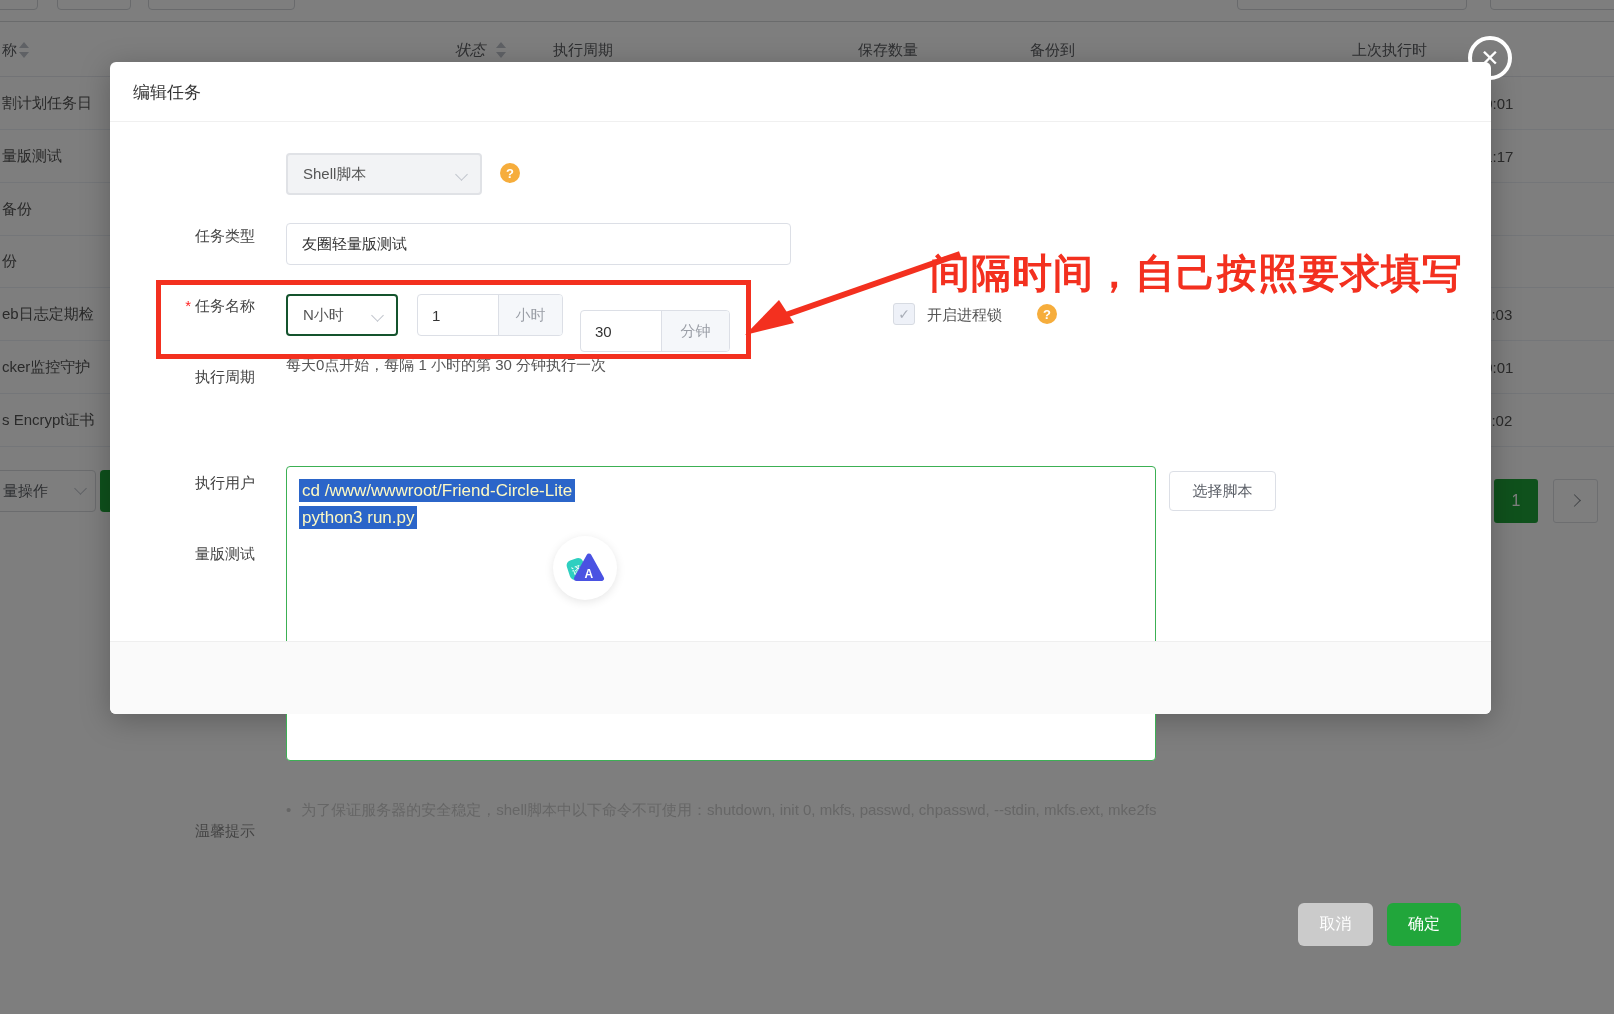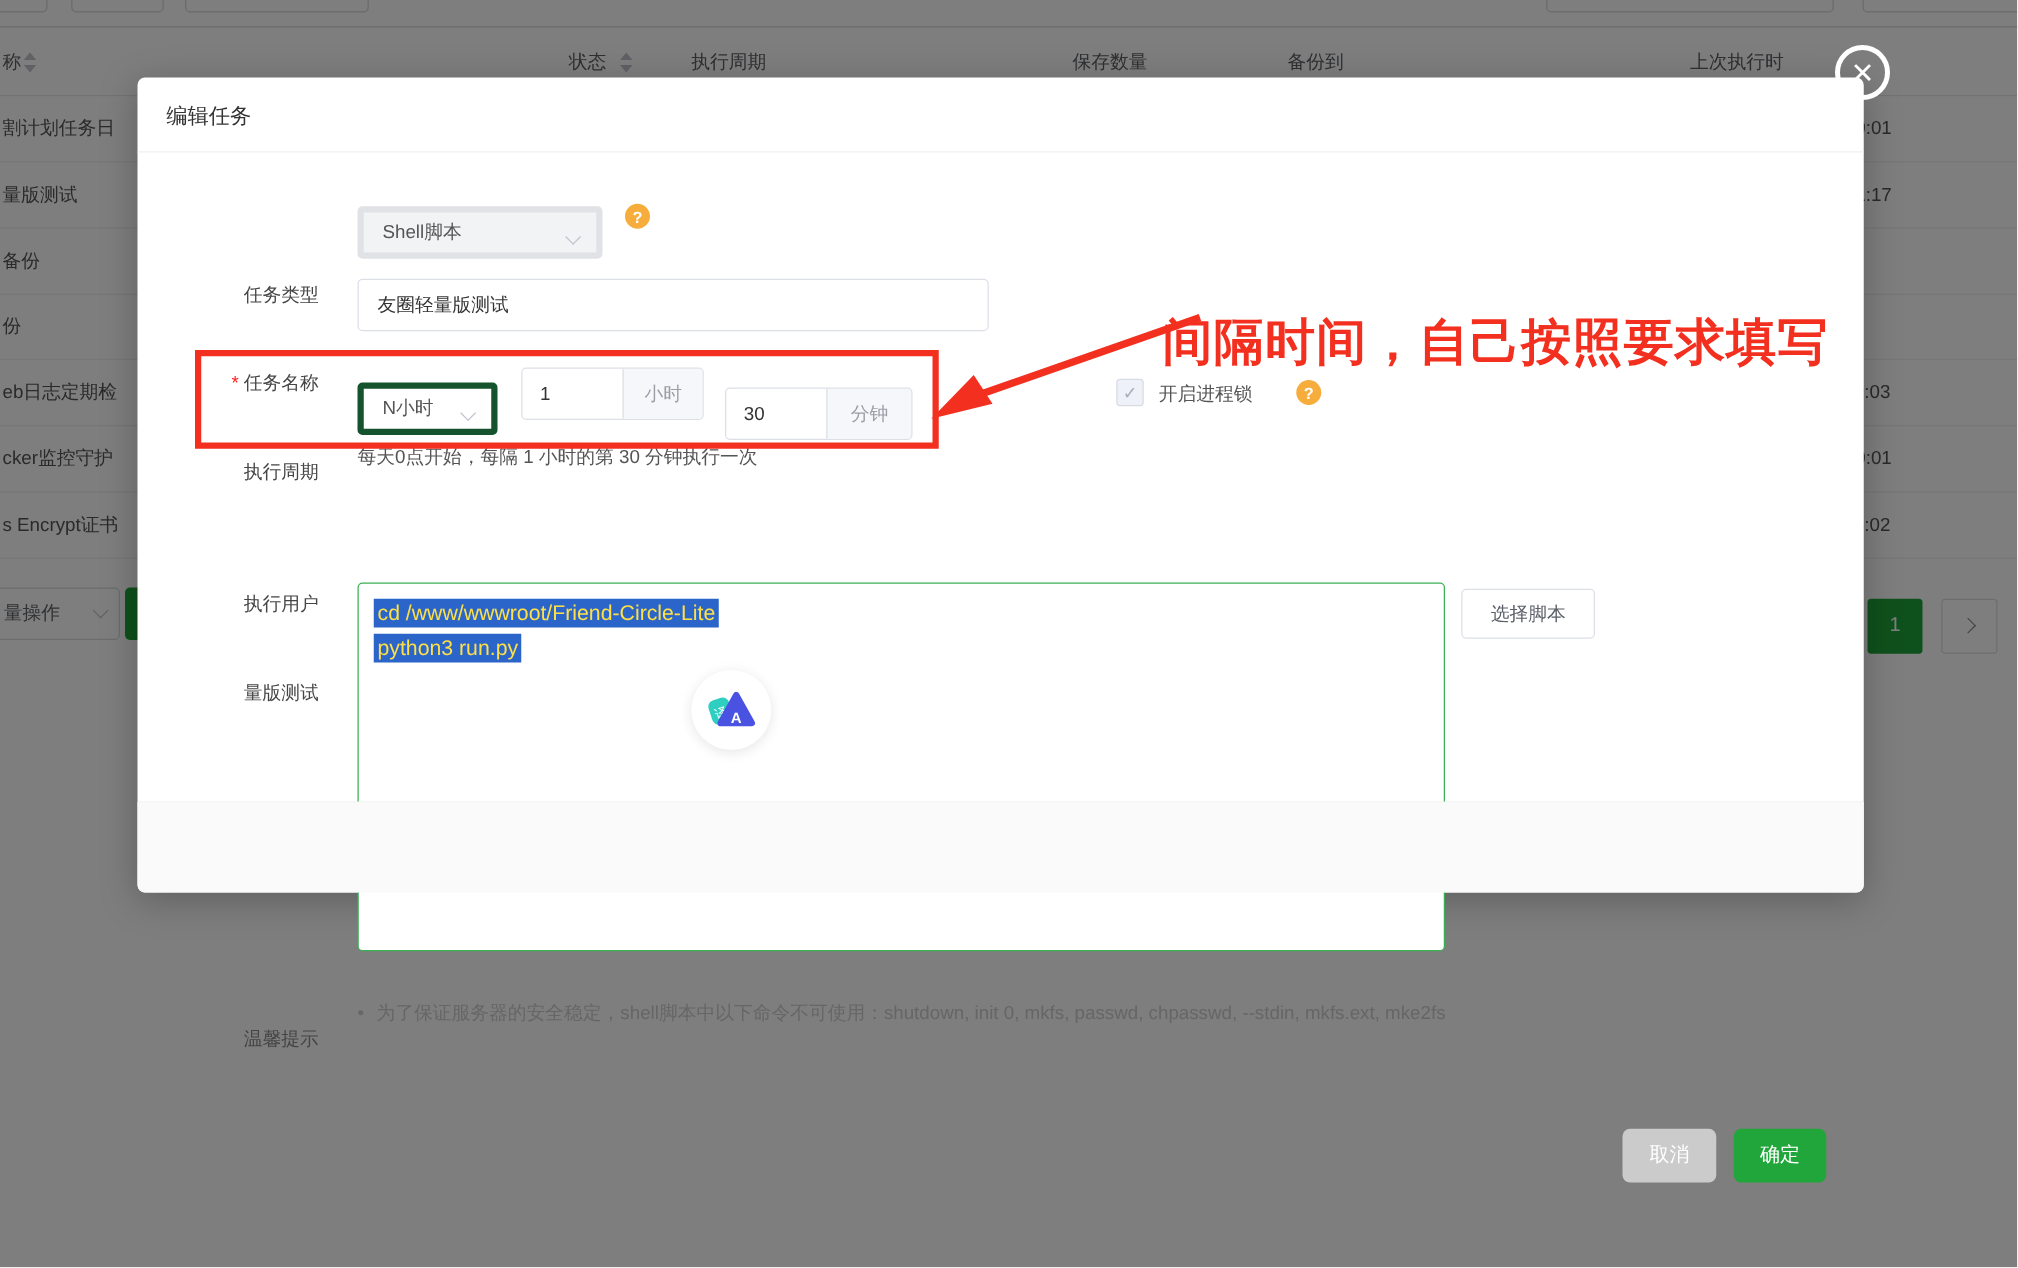--- a/index.html
+++ b/index.html
@@ -32,36 +32,36 @@
   
   .dim { position:absolute; inset:0; background:rgba(0,0,0,0.505); z-index:10; }
 
   
   .modal { position:absolute; left:110px; top:62px; width:1381px; height:652px; background:#fff; border-radius:6px; box-shadow:0 6px 30px rgba(0,0,0,.25); z-index:20; }
   .modal-header { position:absolute; left:0; right:0; top:0; height:60px; border-bottom:1px solid #f0f0f0; }
   .modal-title { position:absolute; left:23px; top:19px; font-size:17px; color:#333; }
   .close-btn { position:absolute; left:1468px; top:36px; width:44px; height:44px; border:4px solid #fff; border-radius:50%; z-index:35; display:flex; align-items:center; justify-content:center; color:#fff; font-size:23px; font-weight:bold; line-height:1; }
   .f-label { position:absolute; left:35px; width:110px; text-align:right; font-size:15px; color:#454545; white-space:nowrap; }
   .req { color:#f22; margin-right:4px; }
-  .sel-box { position:absolute; height:42px; border:5px solid #14532d; border-radius:4px; background:#fff;margin-top:12px; }
+  .sel-box { position:absolute; height:42px; border:2px solid #14532d; border-radius:4px; background:#fff; }
   .sel-box .val { position:absolute; left:15px; top:50%; transform:translateY(-50%); font-size:15px; color:#555; white-space:nowrap; }
   .sel-box .chev { right:14px; top:15px; }
   .sel-gray { background:#f2f3f5; border-color:#e0e2e6; }
   .tx-input { position:absolute; height:42px; border:1px solid #dcdfe6; border-radius:4px; background:#fff; }
   .tx-input .val { position:absolute; left:15px; top:50%; transform:translateY(-50%); font-size:15px; color:#333; white-space:nowrap; }
   .in-group { position:absolute; height:42px; border:1px solid #dcdfe6; border-radius:4px; background:#fff; display:flex; overflow:hidden; }
   .in-group .num { flex:1; display:flex; align-items:center; padding-left:14px; font-size:15px; color:#333; }
   .in-group .addon { display:flex; align-items:center; justify-content:center; background:#f5f7fa; border-left:1px solid #dcdfe6; color:#9a9ea6; font-size:15px; }
   .help-ic { position:absolute; width:20px; height:20px; border-radius:50%; background:#f6ad3c; color:#fff; font-size:13px; font-weight:bold; display:flex; align-items:center; justify-content:center; }
   .hint { position:absolute; left:176px; top:294px; font-size:15px; color:#555; white-space:nowrap; }
   .cbx { position:absolute; left:783px; top:241px; width:22px; height:22px; background:#eef1f8; border:1px solid #d7dbe2; border-radius:3px; display:flex; align-items:center; justify-content:center; color:#a9aeb8; font-size:14px; }
   .cbx-label { position:absolute; left:817px; top:244px; font-size:15px; color:#555; white-space:nowrap; }
   .script-area { position:absolute; left:176px; top:404px; width:870px; height:295px; border:1.5px solid #3cb054; border-radius:4px; background:#fff; padding:10px 12px; }
   .script-line { line-height:27px; }
-  .script-line .sel { background:#2b65c9; color:#fde047; font-size:17px; padding:2px 3px; }
+  .script-line .sel { background:#2b65c9; color:#fef9c3; font-size:17px; padding:2px 3px; }
   .watermark { position:absolute; left:443px; top:474px; width:64px; height:64px; background:#fff; border-radius:50%; box-shadow:0 2px 10px rgba(0,0,0,.10); display:flex; align-items:center; justify-content:center; }
   .pick-btn { position:absolute; left:1059px; top:409px; width:107px; height:40px; border:1px solid #dcdfe6; border-radius:4px; background:#fff; color:#5a5e66; font-size:15px; display:flex; align-items:center; justify-content:center; }
   .tips-row { position:absolute; left:176px; top:739px; font-size:15px; color:#666; white-space:nowrap; }
   .tips-row .dot { margin-right:10px; color:#666; }
   .modal-footer { position:absolute; left:0; right:0; bottom:0; height:73px; background:#fafafa; border-top:1px solid #efefef; border-radius:0 0 6px 6px; }
   .btn-cancel { position:absolute; left:1188px; top:841px; width:75px; height:43px; background:#cbcbcb; color:#fff; font-size:16px; border-radius:6px; display:flex; align-items:center; justify-content:center; }
   .btn-ok { position:absolute; left:1277px; top:841px; width:74px; height:43px; background:#21a63b; color:#fff; font-size:16px; border-radius:6px; display:flex; align-items:center; justify-content:center; }
 
   
   .anno { z-index:50; }
@@ -81,21 +81,21 @@
     <div class="tb-frag" style="left:1237px;width:230px;"></div>
     <div class="tb-frag" style="left:1490px;width:140px;"></div>
     <div class="tb-divider"></div>
 
     <div class="tbl-header">
       <span class="th" style="left:2px;">称</span>
       <span class="sort" style="left:19px;">
           <i class="up"></i>
           <i class="dn"></i>
         </span>
-      <span class="th" style="left:455px;">状态</span>
+      <span class="th" style="left:455px;font-style:italic;">状态</span>
       <span class="sort" style="left:496px;">
           <i class="up"></i>
           <i class="dn"></i>
         </span>
       <span class="th" style="left:553px;">执行周期</span>
       <span class="th" style="left:858px;">保存数量</span>
       <span class="th" style="left:1030px;">备份到</span>
       <span class="th" style="left:1352px;">上次执行时</span>
     </div>
 

